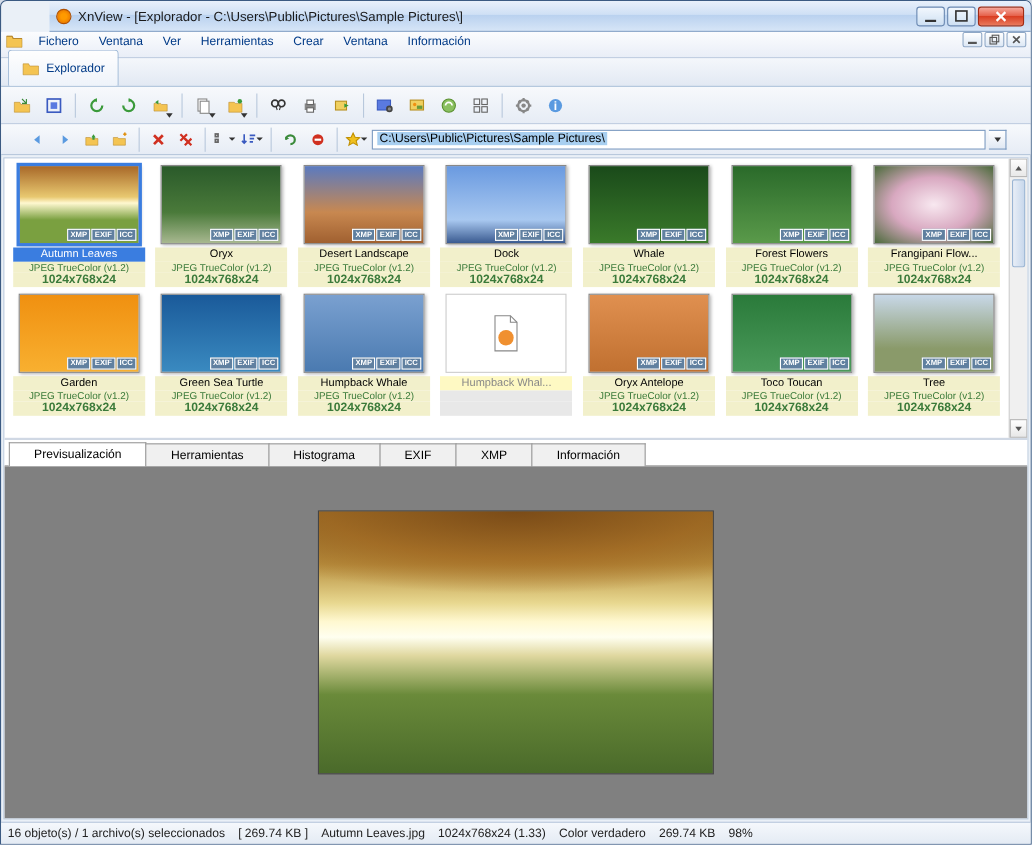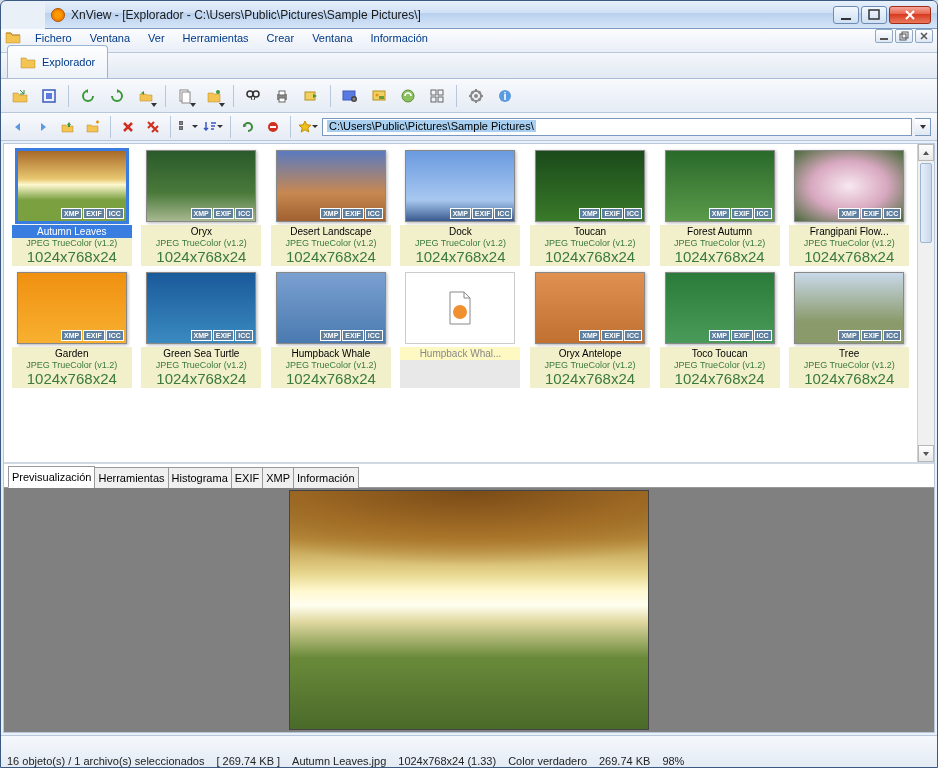--- a/index.html
+++ b/index.html
@@ -21,59 +21,59 @@
 .mdi-btn { width:18px; height:14px; border:1px solid #8fa8c6; background:linear-gradient(#fff,#dde8f5); border-radius:2px; cursor:pointer; display:flex;align-items:center;justify-content:center; }
 
 .doc-tabs { height: 26px; background: linear-gradient(#f4f7fb,#e2e9f3); display:flex; align-items:flex-end; padding: 0 6px; border-bottom:1px solid #a8bed8; }
 .doc-tab { height:22px; padding: 16px 12px; display:flex; align-items:center; gap:6px; border:1px solid #9ab5d4; border-bottom:none; border-radius:4px 4px 0 0; background:linear-gradient(#fefefe,#eef3fa); color:#003a87; cursor:pointer; }
 
 .toolbar { height: 34px; background: linear-gradient(#f7f9fc,#e6ecf5); border-bottom:1px solid #b8c8dc; display:flex; align-items:center; padding:0 6px; gap:3px; }
 .tb-btn { width:26px; height:26px; border:1px solid transparent; border-radius:3px; display:flex; align-items:center; justify-content:center; cursor:pointer; position:relative; }
 .tb-btn .dd { position:absolute; right:1px; bottom:1px; width:0;height:0; border-left:3px solid transparent; border-right:3px solid transparent; border-top:4px solid #333; }
 .tb-sep { width:1px; height:22px; background:#b8c8dc; margin:0 3px; }
 
-.nav-toolbar { height: 28px; background: linear-gradient(#f7f9fc,#e6ecf5); border-bottom:1px solid #b8c8dc; display:flex; align-items:center; padding:0 6px; gap:3px; }
+.nav-toolbar { height: 28px; background: linear-gradient(#f7f9fc,#e6ecf5); border-bottom:1px solid #b8c8dc; display:flex; align-items:center; padding:0 22px; gap:3px; }
 .nav-btn { width:22px; height:22px; border:1px solid transparent; border-radius:3px; display:flex; align-items:center; justify-content:center; cursor:pointer; }
 .addr { flex:1; height:18px; background:#fff; border:1px solid #7a99c0; padding:1px 4px; font-family:Tahoma; font-size:11px; }
 .addr-text { background:#a8cff0; color:#000; padding:0 2px; }
 .addr-dd { width:16px; height:18px; border:1px solid #7a99c0; border-left:none; background:linear-gradient(#fff,#e0e8f3); display:flex;align-items:center;justify-content:center; cursor:pointer; }
 
 .content { flex:1; display:flex; flex-direction:column; background:#fff; margin:2px; border:1px solid #b8c8dc; overflow:hidden; }
 
-.thumbs-area { height: 320px; display:flex; border-bottom:2px solid #d0d8e4; }
+.thumbs-area { height: 256px; display:flex; border-bottom:2px solid #d0d8e4; }
 .thumbs-scroll { flex:1; overflow:hidden; padding:6px; }
 .thumbs-grid { display:grid; grid-template-columns: repeat(7, 1fr); gap:6px; }
 .thumb { display:flex; flex-direction:column; align-items:center; cursor:pointer; }
 .thumb-img { width:110px; height:72px; border:1px solid #888; background:#7a9050; position:relative; box-shadow:1px 1px 3px rgba(0,0,0,0.3); }
 .thumb.selected .thumb-img { outline:3px solid #3a7de0; outline-offset:-1px; }
 .badges { position:absolute; bottom:2px; right:2px; display:flex; gap:1px; }
 .badge { font-size:7px; padding:1px 2px; background:#6080a0; color:#fff; border:1px solid #fff; font-weight:bold; }
 .thumb-label { width:120px; text-align:center; margin-top:3px; }
 .thumb-name { display:block; background:#f2f0cb; color:#000; padding:1px 2px; white-space:nowrap; overflow:hidden; text-overflow:ellipsis; font-size:10px; }
 .thumb.selected .thumb-name { background:#3a7de0; color:#fff; }
 .thumb-info { display:block; background:#f2f0cb; color:#3a7a3a; padding:0 2px; font-size:9px; white-space:nowrap; overflow:hidden; }
-.thumb-dim { display:block; background:#f2f0cb; color:#3a7a3a; padding:0 2px 1px; font-size:15px; }
+.thumb-dim { display:block; background:#f2f0cb; color:#3a7a3a; padding:0 2px 1px; font-size:11px;font-weight:bold; }
 .thumb.disabled .thumb-name { background:#fef9c3; color:#888; }
 .thumb.disabled .thumb-info, .thumb.disabled .thumb-dim { background:#e8e8e8; color:#ccc; }
 .thumb-icon { width:110px; height:72px; display:flex; align-items:center; justify-content:center; background:#fff; border:1px solid #ccc; }
 
 .scrollbar-v { width:17px; background:#f0f0f0; border-left:1px solid #d0d0d0; display:flex; flex-direction:column; }
 .scroll-btn { height:17px; background:linear-gradient(#fefefe,#e8e8e8); border:1px solid #b8b8b8; display:flex;align-items:center;justify-content:center; cursor:pointer; }
 .scroll-thumb { flex:0 0 80px; margin:2px; background:linear-gradient(90deg,#e8eef7,#c8d8ec); border:1px solid #9ab5d4; border-radius:2px; }
 .scroll-track { flex:1; }
 
 .tabs-row { height:24px; display:flex; align-items:flex-end; background:#fff; border-bottom:1px solid #999; padding-left:4px; }
-.panel-tab { padding:4px 3px; border:1px solid #999; border-bottom:none; margin-right:-1px; background:#f0f0f0; cursor:pointer; position:relative; top:1px; }
+.panel-tab { padding:4px 22px; border:1px solid #999; border-bottom:none; margin-right:-1px; background:#f0f0f0; cursor:pointer; position:relative; top:1px; }
 .panel-tab.active { background:#fff; border-bottom:1px solid #fff; }
 
 .preview-area { flex:1; background:#808080; display:flex; align-items:center; justify-content:center; position:relative; }
 .preview-img { width:360px; height:240px; background:linear-gradient(to bottom,#8a6a2a 0%,#b89040 20%,#e8d890 35%,#fff8d0 42%,#fffff0 48%,#e0d8a0 55%,#6a8a3a 70%,#4a6a2a 100%); position:relative; border:1px solid #444; }
 .preview-tree { position:absolute; top:0; left:0; right:0; height:50%; background:radial-gradient(ellipse 120% 90% at 50% 0%,rgba(120,70,20,0.85),rgba(160,100,30,0.7) 40%,transparent 70%); }
 
-.statusbar { height:32px; background:linear-gradient(#f5f8fc,#e4ebf4); border-top:1px solid #b8c8dc; display:flex; align-items:flex-end; padding:0 6px; gap:12px; font-size:11px; color:#222; }
+.statusbar { height:20px; background:linear-gradient(#f5f8fc,#e4ebf4); border-top:1px solid #b8c8dc; display:flex; align-items:center; padding:0 6px; gap:12px; font-size:11px; color:#222; }
 
 
 .ico { width:16px; height:16px; }
 .folder-ico { fill:#f4c452; stroke:#b8872a; stroke-width:0.5; }
 </style>
 </head>
 <body>
 
 <div class="window">
 
@@ -395,35 +395,35 @@
             </div>
             <div class="thumb">
               <div class="thumb-img" style="background:linear-gradient(#1a4a1a,#3a7a2a)">
                 <div class="badges">
                   <span class="badge">XMP</span>
                   <span class="badge">EXIF</span>
                   <span class="badge">ICC</span>
                 </div>
               </div>
               <div class="thumb-label">
-                <span class="thumb-name">Toucan</span>
+                <span class="thumb-name">Whale</span>
                 <span class="thumb-info">JPEG TrueColor (v1.2)</span>
                 <span class="thumb-dim">1024x768x24</span>
               </div>
             </div>
             <div class="thumb">
               <div class="thumb-img" style="background:linear-gradient(#2a6a2a,#5a9a4a)">
                 <div class="badges">
                   <span class="badge">XMP</span>
                   <span class="badge">EXIF</span>
                   <span class="badge">ICC</span>
                 </div>
               </div>
               <div class="thumb-label">
-                <span class="thumb-name">Forest Autumn</span>
+                <span class="thumb-name">Forest Flowers</span>
                 <span class="thumb-info">JPEG TrueColor (v1.2)</span>
                 <span class="thumb-dim">1024x768x24</span>
               </div>
             </div>
             <div class="thumb">
               <div class="thumb-img" style="background:radial-gradient(#f8e8f0,#d8a8c0,#4a6a3a)">
                 <div class="badges">
                   <span class="badge">XMP</span>
                   <span class="badge">EXIF</span>
                   <span class="badge">ICC</span>

